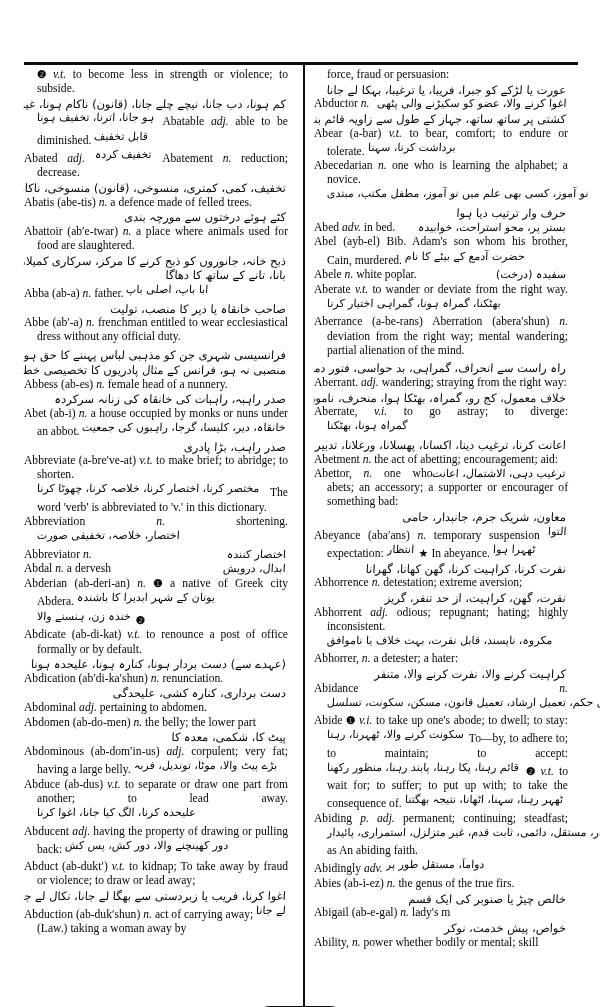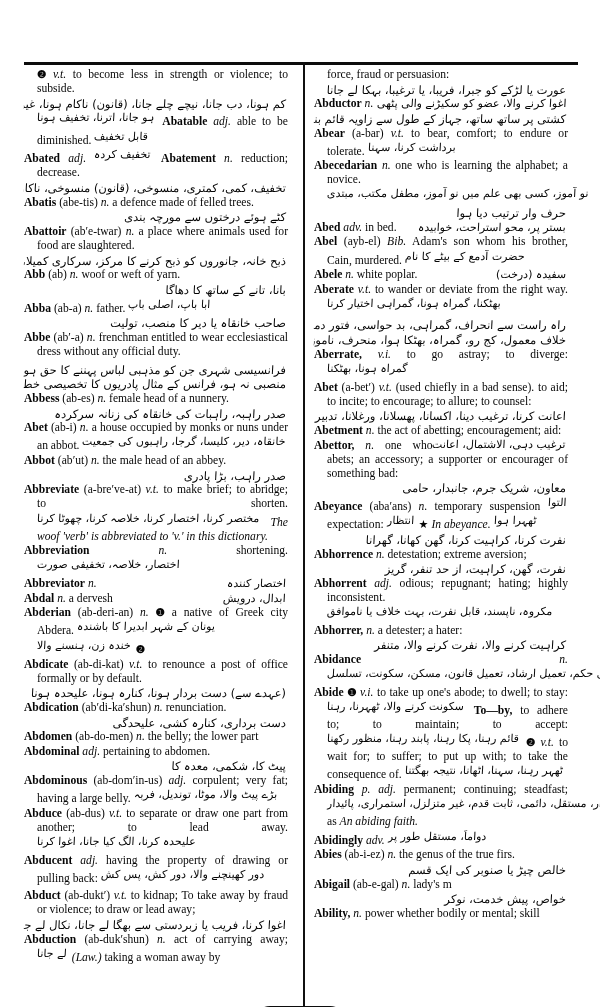--- a/index.html
+++ b/index.html
@@ -71,27 +71,26 @@
     text-align: justify;
     text-indent: 0;
     padding-left: 13px;
     text-justify: inter-word;
   }
   .entry .hang {
     margin-left: -13px;
   }
 
   .hw {
-    font-weight: bold;
+    font-weight: normal;
   }
   .pos {
     font-style: italic;
   }
   .ital {
-    font-style: italic;
   }
   .phon {
     font-weight: normal;
   }
 
   
   .urdu {
     direction: rtl;
     text-align: right;
     font-family: "DejaVu Sans", sans-serif;
@@ -204,26 +203,20 @@
       <div class="urdu">کٹے ہوئے درختوں سے مورچہ بندی</div>
 
       <div class="entry">
         <span class="hw hang">Abattoir</span>
         <span class="phon">(ab′e-twar)</span>
         <span class="pos">n.</span>
         <span>a place where animals used for food are slaughtered.</span>
       </div>
       <div class="urdu">ذبح خانہ، جانوروں کو ذبح کرنے کا مرکز، سرکاری کمیلا، مذبح</div>
 
-      <div class="entry">
-        <span class="hw hang">Abb</span>
-        <span class="phon">(ab)</span>
-        <span class="pos">n.</span>
-        <span>woof or weft of yarn.</span>
-      </div>
       <div class="urdu">بانا، تانے کے ساتھ کا دھاگا</div>
 
       <div class="entry">
         <span class="hw hang">Abba</span>
         <span class="phon">(ab-a)</span>
         <span class="pos">n.</span>
         <span>father.</span>
         <span class="urdu inline">ابا باپ، اصلی باپ</span>
       </div>
 
@@ -248,35 +241,29 @@
       <div class="urdu">صدر راہبہ، راہبات کی خانقاہ کی زنانہ سرکردہ</div>
 
       <div class="entry">
         <span class="hw hang">Abet</span>
         <span class="phon">(ab-i)</span>
         <span class="pos">n.</span>
         <span>a house occupied by monks or nuns under an abbot.</span>
         <span class="urdu inline">خانقاہ، دیر، کلیسا، گرجا، راہبوں کی جمعیت</span>
       </div>
 
-      <div class="entry">
-        <span class="hw hang">Abbot</span>
-        <span class="phon">(ab′ut)</span>
-        <span class="pos">n.</span>
-        <span>the male head of an abbey.</span>
-      </div>
       <div class="urdu">صدر راہب، بڑا پادری</div>
 
       <div class="entry">
         <span class="hw hang">Abbreviate</span>
         <span class="phon">(a-bre′ve-at)</span>
         <span class="pos">v.t.</span>
         <span>to make brief; to abridge; to shorten.</span>
         <span class="urdu inline">مختصر کرنا، اختصار کرنا، خلاصہ کرنا، چھوٹا کرنا</span>
-        <span class="ital">The woof 'verb' is abbreviated to 'v.' in this dictionary.</span>
+        <span class="ital">The word 'verb' is abbreviated to 'v.' in this dictionary.</span>
       </div>
 
       <div class="entry">
         <span class="hw hang">Abbreviation</span>
         <span class="pos">n.</span>
         <span>shortening.</span>
         <span class="urdu inline">اختصار، خلاصہ، تخفیفی صورت</span>
       </div>
 
       <div class="entry">
@@ -315,30 +302,30 @@
 
       <div class="entry">
         <span class="hw hang">Abdication</span>
         <span class="phon">(ab′di-ka′shun)</span>
         <span class="pos">n.</span>
         <span>renunciation.</span>
       </div>
       <div class="urdu">دست برداری، کنارہ کشی، علیحدگی</div>
 
       <div class="entry">
+        <span class="hw hang">Abdominal</span>
+        <span class="pos">adj.</span>
+        <span>pertaining to abdomen.</span>
+      </div>
+
+      <div class="entry">
         <span class="hw hang">Abdomen</span>
         <span class="phon">(ab-do-men)</span>
         <span class="pos">n.</span>
         <span>the belly; the lower part</span>
-      </div>
-
-      <div class="entry">
-        <span class="hw hang">Abdominal</span>
-        <span class="pos">adj.</span>
-        <span>pertaining to abdomen.</span>
       </div>
       <div class="urdu">پیٹ کا، شکمی، معدہ کا</div>
 
       <div class="entry">
         <span class="hw hang">Abdominous</span>
         <span class="phon">(ab-dom′in-us)</span>
         <span class="pos">adj.</span>
         <span>corpulent; very fat; having a large belly.</span>
         <span class="urdu inline">بڑے پیٹ والا، موٹا، توندیل، فربہ</span>
       </div>
@@ -433,38 +420,45 @@
         <span class="urdu inline" style="float:right">سفیدہ (درخت)</span>
       </div>
 
       <div class="entry">
         <span class="hw hang">Aberate</span>
         <span class="pos">v.t.</span>
         <span>to wander or deviate from the right way.</span>
         <span class="urdu inline">بھٹکنا، گمراہ ہونا، گمراہی اختیار کرنا</span>
       </div>
 
+      <div class="entry">
+        <span class="hw hang">Aberrance</span>
+        <span class="phon">(a-be-rans)</span>
+        <span class="hw">Aberration</span>
+        <span class="phon">(abera′shun)</span>
+        <span class="pos">n.</span>
+        <span>deviation from the right way; mental wandering; partial alienation of the mind.</span>
+      </div>
       <div class="spacer-sm"></div>
       <div class="urdu">راہ راست سے انحراف، گمراہی، بد حواسی، فتور دماغ</div>
 
+      <div class="entry">
+        <span class="hw hang">Aberrant.</span>
+        <span class="pos">adj.</span>
+        <span>wandering; straying from the right way:</span>
+      </div>
       <div class="urdu">خلاف معمول، کج رو، گمراہ، بھٹکا ہوا، منحرف، ناموزوں، انوکھا، عجیب الخلقت</div>
 
       <div class="entry">
         <span class="hw hang">Aberrate,</span>
         <span class="pos">v.i.</span>
         <span>to go astray; to diverge:</span>
         <span class="urdu inline">گمراہ ہونا، بھٹکنا</span>
       </div>
 
-      <div class="entry">
-        <span class="hw hang">Abet</span>
-        <span class="phon">(a-bet′)</span>
-        <span class="pos">v.t.</span>
-        <span>(used chiefly in a bad sense). to aid; to incite; to encourage; to allure; to counsel:</span>
-      </div>
       <div class="urdu">اعانت کرنا، ترغیب دینا، اکسانا، پھسلانا، ورغلانا، تدبیر بتانا</div>
 
       <div class="entry">
         <span class="hw hang">Abetment</span>
         <span class="pos">n.</span>
         <span>the act of abetting; encouragement; aid:</span>
         <span class="urdu inline" style="float:right">ترغیب دہی، الاشتمال، اعانت</span>
       </div>
 
       <div class="entry">

